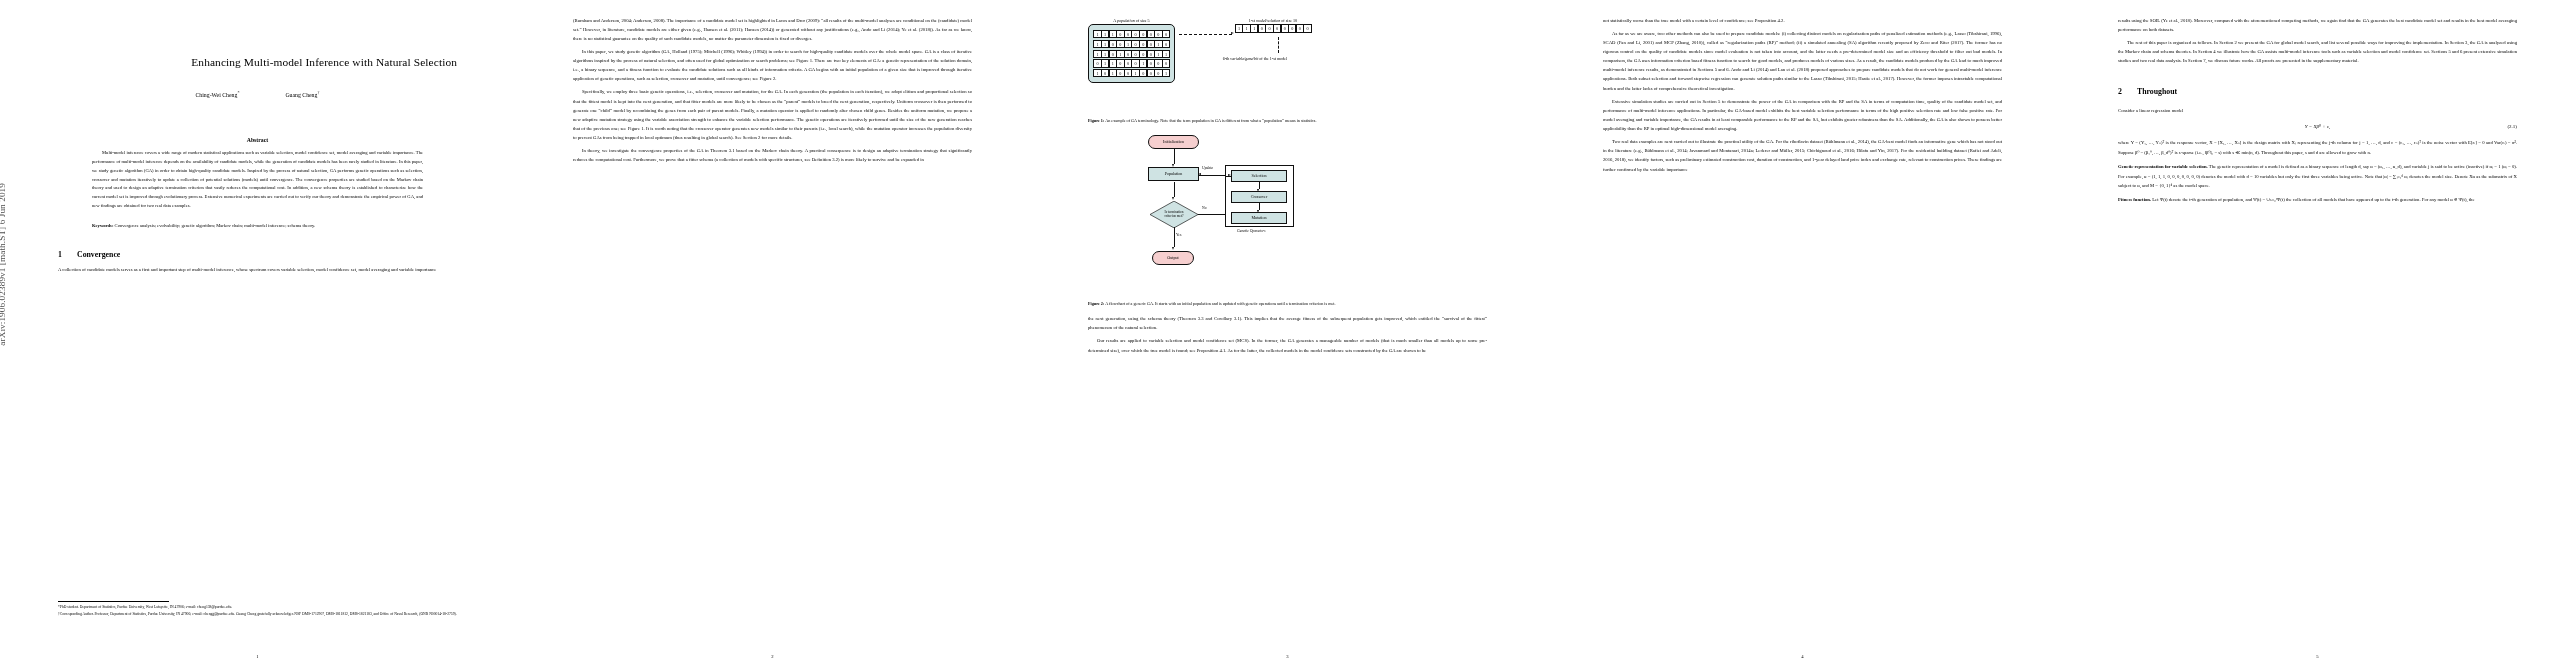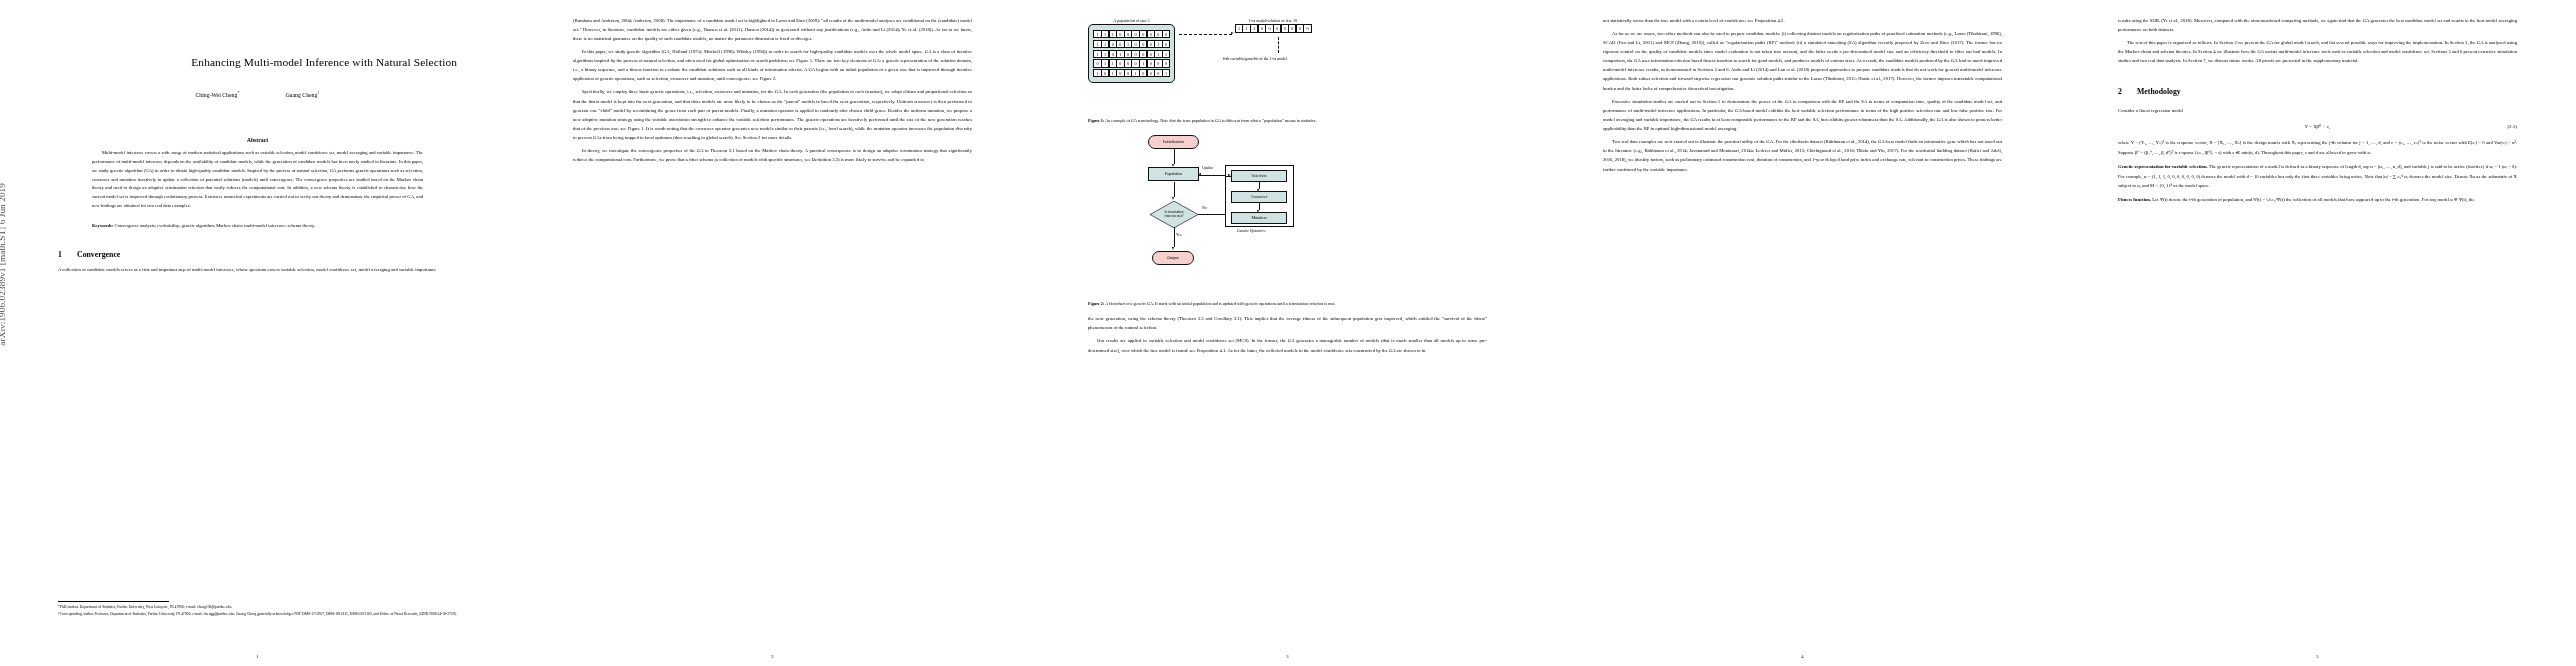--- a/index.html
+++ b/index.html
@@ -402,21 +402,21 @@
     </div>
     <div class="pagenum">4</div>
   </div>
 
   <div class="page">
     <div class="page-inner ptext">
       <p>results using the SOIL (Ye et al., 2018). Moreover, compared with the aforementioned competing methods, we again find that the GA generates the best candidate model set and results in the best model averaging performance on both datasets.</p>
       <p class="ind">The rest of this paper is organized as follows. In Section 2 we present the GA for global model search, and list several possible ways for improving the implementation. In Section 3, the GA is analyzed using the Markov chain and schema theories. In Section 4 we illustrate how the GA assists multi-model inference tools such as variable selection and model confidence set. Sections 5 and 6 present extensive simulation studies and two real data analysis. In Section 7, we discuss future works. All proofs are presented in the supplementary material.</p>
 
       <h2 class="sec">
-        <span class="num">2</span><span>Methodology</span>
+        <span class="num">2</span><span>Throughout</span>
       </h2>
 
       <p>Consider a linear regression model</p>
 
       <div class="eq">
         <span class="eqbody">Y = Xβ⁰ + ε,</span>
         <span class="eqno">(2.1)</span>
       </div>
 
       <p>where Y = (Y₁, …, Yₙ)ᵀ is the response vector, X = [X₁, …, Xₙ] is the design matrix with Xⱼ representing the j-th column for j = 1, …, d, and ε = (ε₁, …, εₙ)ᵀ is the noise vector with E[εᵢ] = 0 and Var(εᵢ) = σ². Suppose β⁰ = (β₁⁰, …, β_d⁰)ᵀ is s-sparse (i.e., ‖β⁰‖₀ = s) with s ≪ min(n, d). Throughout this paper, s and d are allowed to grow with n.</p>

